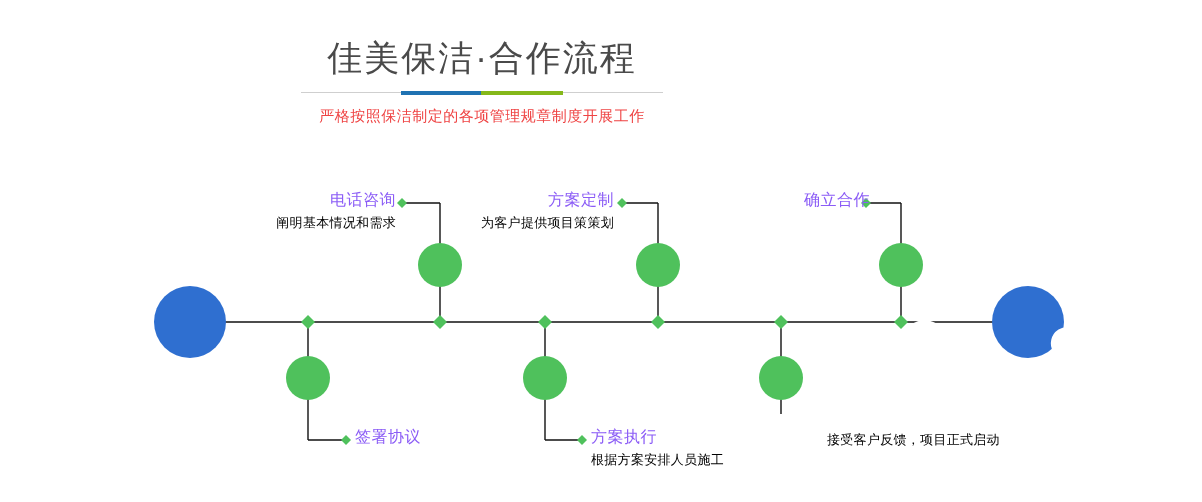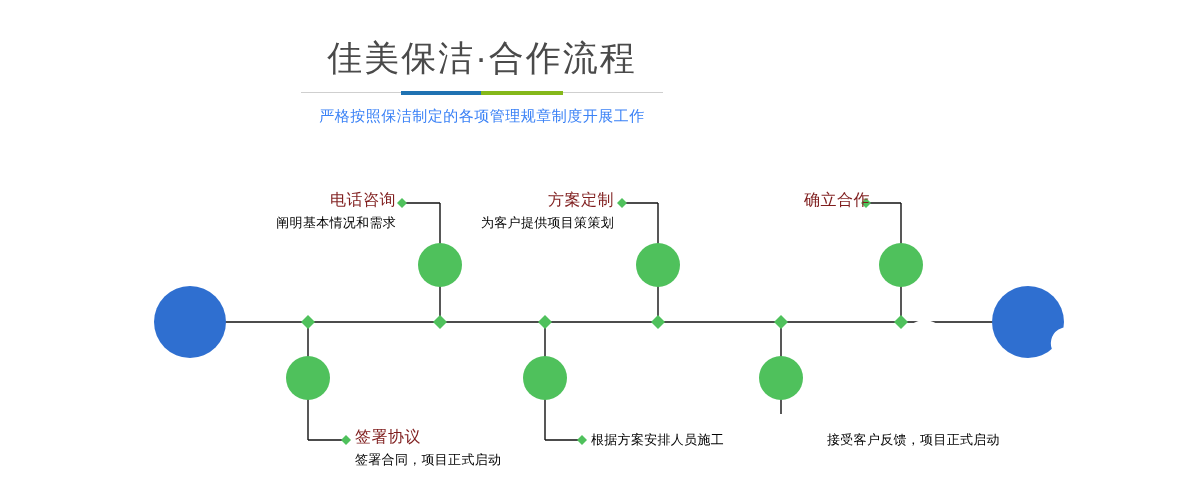--- a/index.html
+++ b/index.html
@@ -53,21 +53,21 @@
     background: #1f72b2;
   }
   .divider-seg.green {
     left: 180px;
     width: 82px;
     background: #85b81a;
   }
   .header-sub {
     font-size: 15px;
     line-height: 22px;
-    color: #3b82f6;
+    color: #ef4444;
     margin: 12px 0 0 0;
     letter-spacing: .5px;
   }
 
   
   .flow {
     position: absolute;
     left: 0;
     top: 0;
     width: 1202px;
@@ -109,21 +109,21 @@
   }
 
   
   .step-text {
     position: absolute;
     white-space: nowrap;
   }
   .step-text .title {
     font-size: 16px;
     line-height: 20px;
-    color: #7f1d1d;
+    color: #8b5cf6;
     letter-spacing: .5px;
   }
   .step-text .desc {
     font-size: 13px;
     line-height: 19px;
     color: #000000;
     letter-spacing: .3px;
     margin-top: 3px;
   }
   .step-text.top {
@@ -242,30 +242,30 @@
 
     <div class="node-icon" style="left:286px; top:356px;">
       <svg width="26" height="26" viewBox="0 0 26 26">
         <path d="M5.5 3h11l4 4v16h-15z" fill="#ffffff"></path>
         <path d="M8 8.5h7M8 12h7M8 15.5h5" stroke="#4fc15c" stroke-width="1.3" stroke-linecap="round"></path>
         <path d="M19.5 9.5l3 3-7 7-3.6.9.9-3.6z" fill="#ffffff" stroke="#4fc15c" stroke-width="1.1" stroke-linejoin="round"></path>
       </svg>
     </div>
     <div class="step-text bottom" style="left:355px; top:427px;">
       <div class="title">签署协议</div>
-      <div class="desc">签署合同，项目正式启动</div>
     </div>
 
     <div class="node-icon" style="left:523px; top:356px;">
       <svg width="26" height="26" viewBox="0 0 26 26">
         <path d="M6 5.5l10 7.5L6 20.5z" fill="#ffffff"></path>
         <rect x="17.6" y="5.5" width="2.6" height="15" rx="1.1" fill="#ffffff"></rect>
       </svg>
     </div>
     <div class="step-text bottom" style="left:591px; top:427px;">
+      <div class="title">方案执行</div>
       <div class="desc">根据方案安排人员施工</div>
     </div>
 
     <div class="node-icon" style="left:759px; top:356px;">
       <svg width="27" height="27" viewBox="0 0 27 27">
         <path d="M5 13a8 8 0 0 1 16 0" fill="none" stroke="#ffffff" stroke-width="1.9" stroke-linecap="round"></path>
         <rect x="3.2" y="12.2" width="3.4" height="6" rx="1.5" fill="#ffffff"></rect>
         <rect x="19.4" y="12.2" width="3.4" height="6" rx="1.5" fill="#ffffff"></rect>
         <circle cx="13" cy="12" r="3.1" fill="#ffffff"></circle>
         <path d="M7.6 22.5c.9-3.1 3-4.6 5.4-4.6 1.5 0 2.9.6 4 1.7" fill="none" stroke="#ffffff" stroke-width="1.9" stroke-linecap="round"></path>

